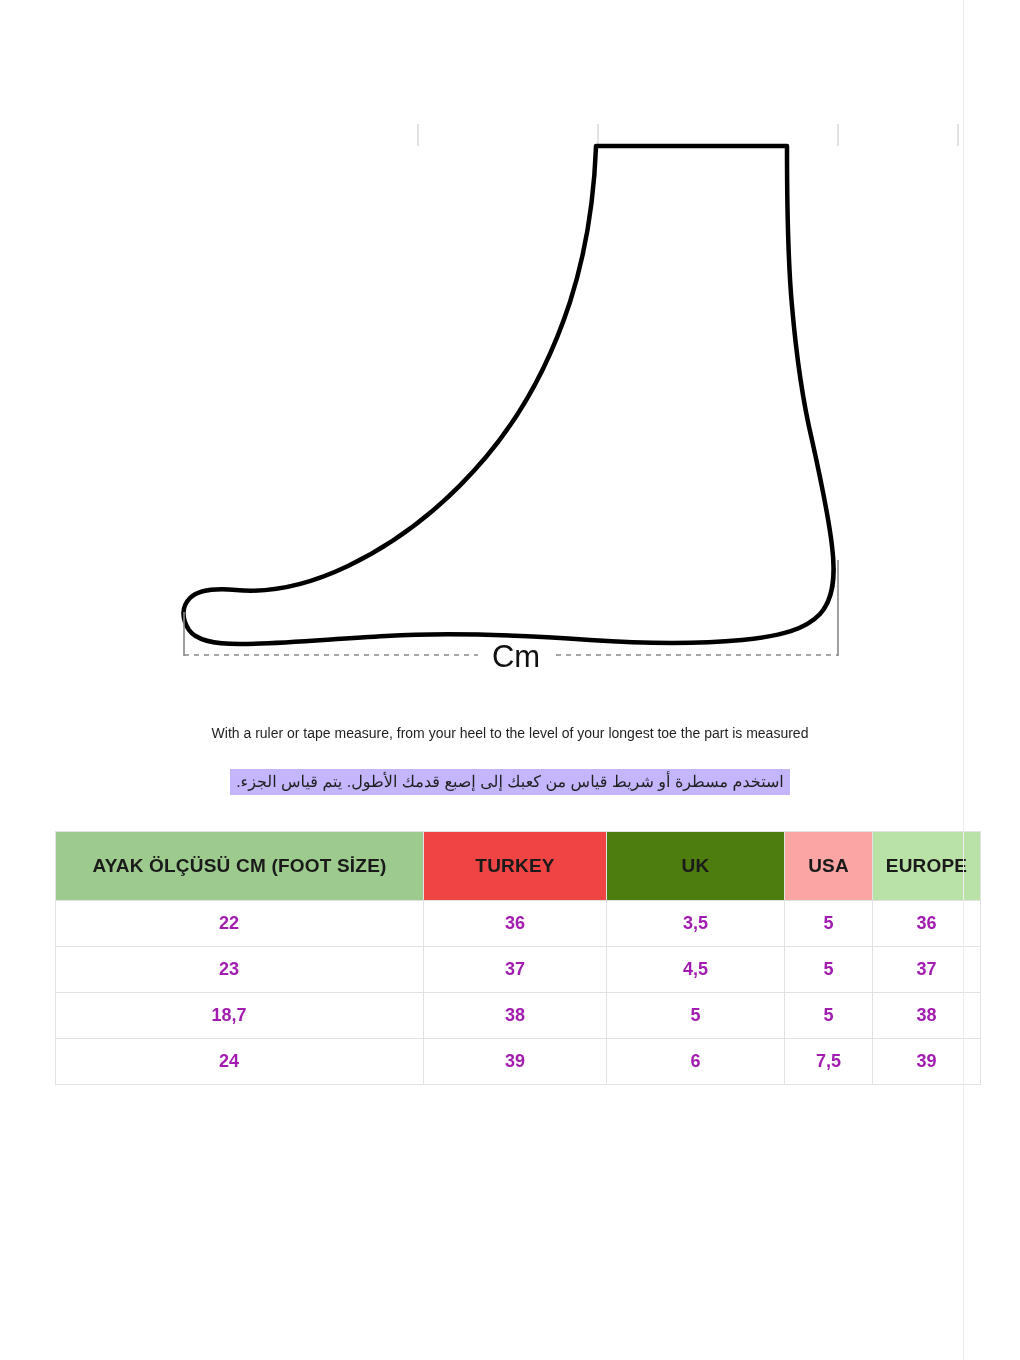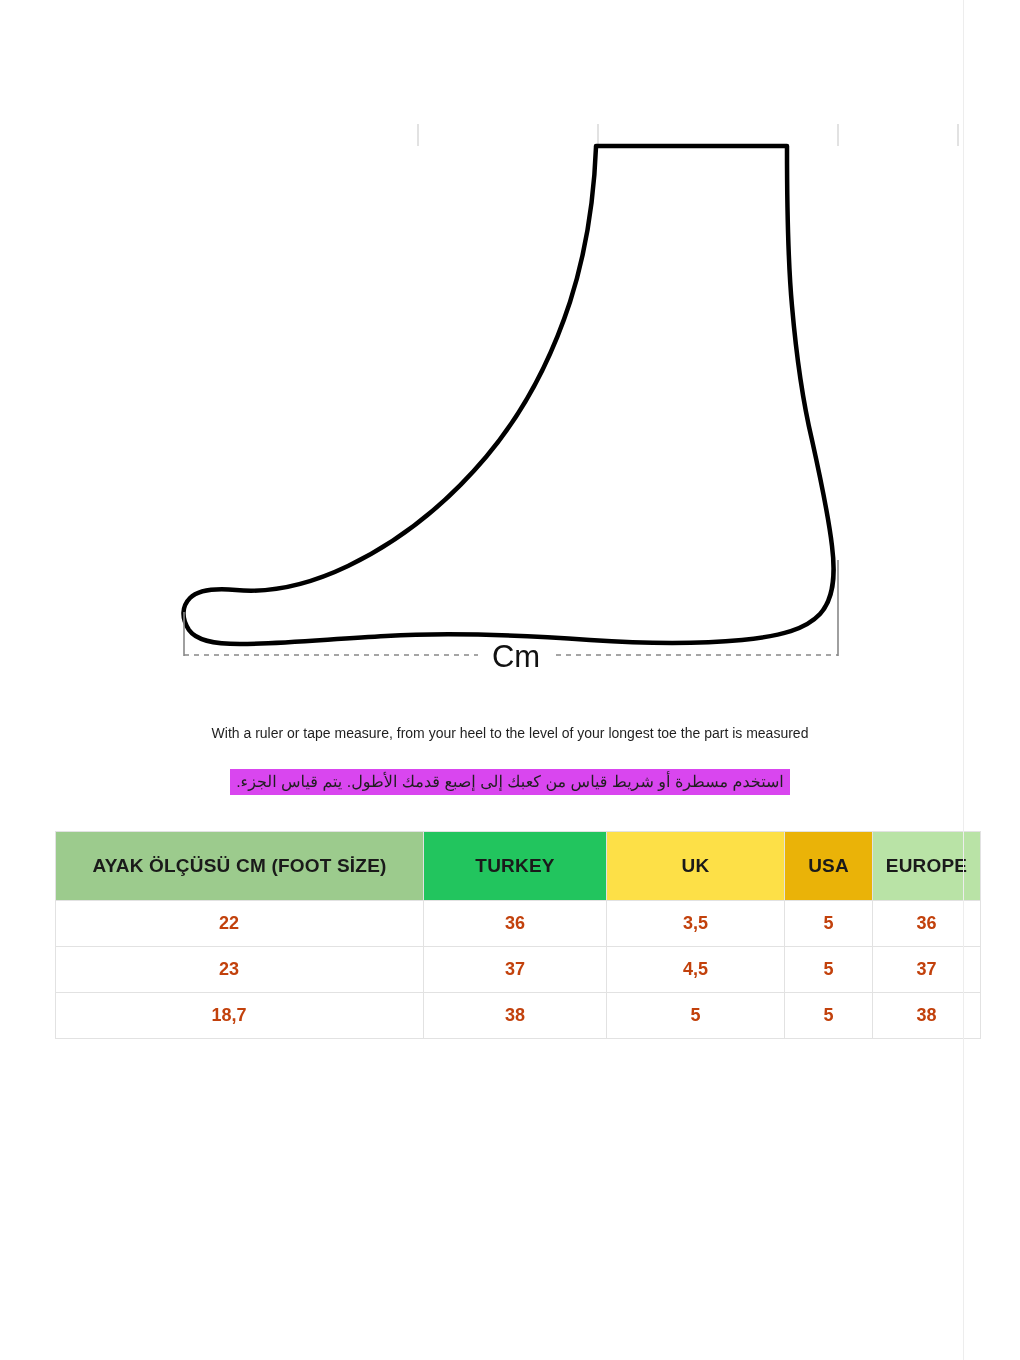--- a/index.html
+++ b/index.html
@@ -56,21 +56,21 @@
     margin: 26px auto 0 auto;
     max-width: 800px;
     text-align: center;
   }
   .instr-ar {
     display: inline-block;
     direction: rtl;
     font-size: 16px;
     line-height: 1.4;
     color: #1f1f1f;
-    background: #d946ef;
+    background: #c4b5fd;
     padding: 2px 6px;
   }
 
   
   .table-wrap {
     margin: 36px 55px 0 55px;
   }
   table.size-table {
     border-collapse: collapse;
     width: 910px;
@@ -84,26 +84,26 @@
     font-weight: bold;
   }
   table.size-table th {
     height: 66px;
     font-size: 19px;
     letter-spacing: 0.2px;
   }
   table.size-table td {
     height: 43px;
     font-size: 18px;
-    color: #c2410c;
+    color: #a21caf;
   }
   th.h-foot   { background: #9ccb8d; width: 365px; }
-  th.h-turkey { background: #22c55e; width: 180px; margin-left: 28px; }
-  th.h-uk     { background: #fde047; width: 175px; margin-top: 16px; }
-  th.h-usa    { background: #eab308; width: 85px; }
+  th.h-turkey { background: #ef4444; width: 180px; margin-left: 28px; }
+  th.h-uk     { background: #4d7c0f; width: 175px; margin-top: 16px; }
+  th.h-usa    { background: #fca5a5; width: 85px; }
   th.h-europe { background: #b9e3a6; width: 105px; }
 
   td.c-foot   { padding-right: 22px; text-align: right; }
   td.c-turkey,
   td.c-uk,
   td.c-usa,
   td.c-europe { text-align: center; }
 
   
   .right-rule {
@@ -195,17 +195,24 @@
           <td class="c-usa">5</td>
           <td class="c-europe">37</td>
         </tr>
         <tr>
           <td class="c-foot">18,7</td>
           <td class="c-turkey">38</td>
           <td class="c-uk">5</td>
           <td class="c-usa">5</td>
           <td class="c-europe">38</td>
         </tr>
+        <tr>
+          <td class="c-foot">24</td>
+          <td class="c-turkey">39</td>
+          <td class="c-uk">6</td>
+          <td class="c-usa">7,5</td>
+          <td class="c-europe">39</td>
+        </tr>
       </tbody>
     </table>
   </div>
 
 </div>
 
 </body></html>

